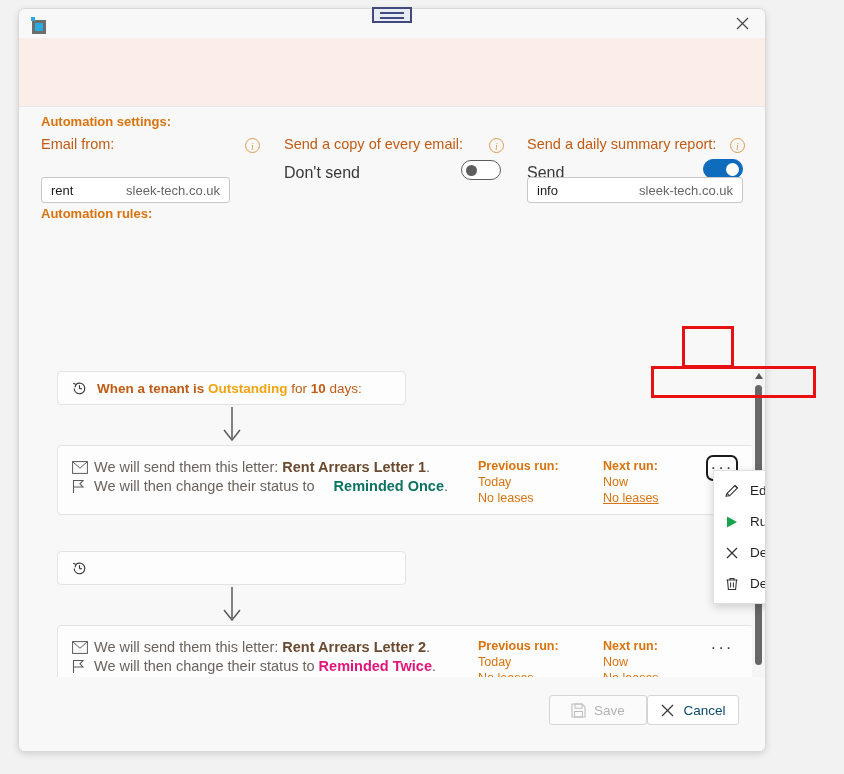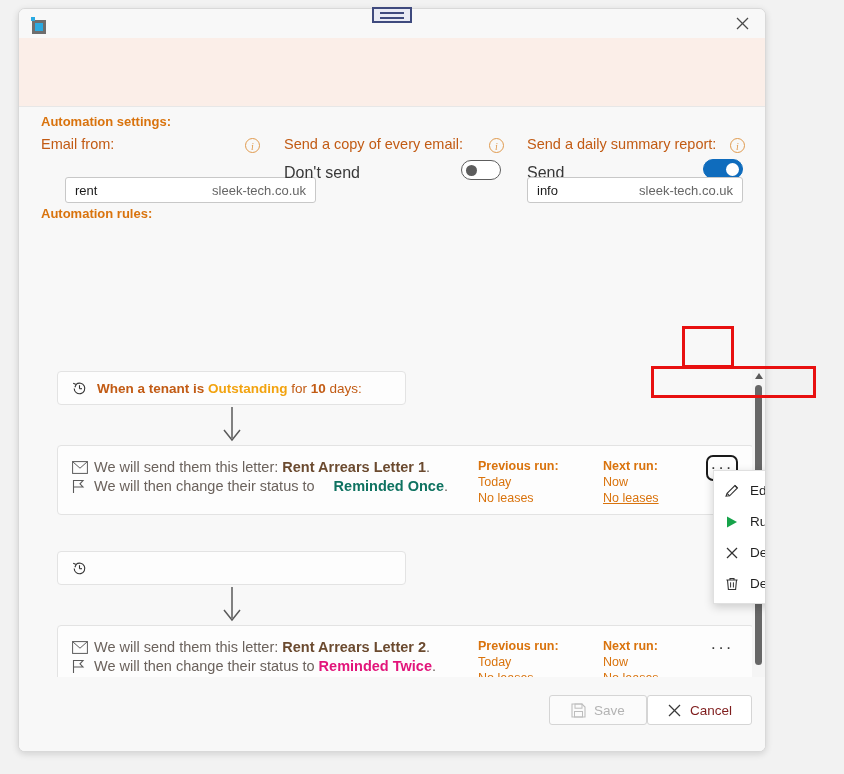--- a/index.html
+++ b/index.html
@@ -387,21 +387,21 @@
     border-radius: 3px;
     display: flex;
     align-items: center;
     justify-content: center;
     font-size: 13.5px;
     box-sizing: border-box;
     cursor: pointer;
   }
   .btn .ic { margin-right: 8px; display: flex; }
   .btn.save { left: 530px; top: 18px; width: 98px; color: #b3b3b3; cursor: default; }
-  .btn.cancel { left: 628px; top: 18px; width: 105px; color: #7f1d1d; background:#ffffff;text-align:right; }
+  .btn.cancel { left: 628px; top: 18px; width: 92px; color: #0c4a6e; background:#ffffff;text-align:right; }
 </style>
 </head>
 <body>
 
 <div id="root">
 
   <div class="snap-handle">
     <i></i>
     <i></i>
   </div>
@@ -424,21 +424,21 @@
 
     <div class="banner"></div>
 
     <div class="body">
 
       <div class="section-title" style="left:22px; top:7px;">Automation settings:</div>
 
       <div class="lbl" style="left:22px; top:29px;">Email from:</div>
       <div class="info-icon" style="left:226px; top:31px;">i</div>
 
-      <div class="email-field" style="left:22px; top:70px; width:251px;margin-left:24px;">
+      <div class="email-field" style="left:22px; top:70px; width:189px;">
         <span class="val">rent</span>
         <span class="dom">sleek-tech.co.uk</span>
       </div>
 
       <div class="lbl" style="left:265px; top:29px;">Send a copy of every email:</div>
       <div class="info-icon" style="left:470px; top:31px;">i</div>
       <div class="subtext" style="left:265px; top:57px;">Don't send</div>
       <div class="toggle off" style="left:442px; top:53px;">
         <div class="knob"></div>
       </div>

